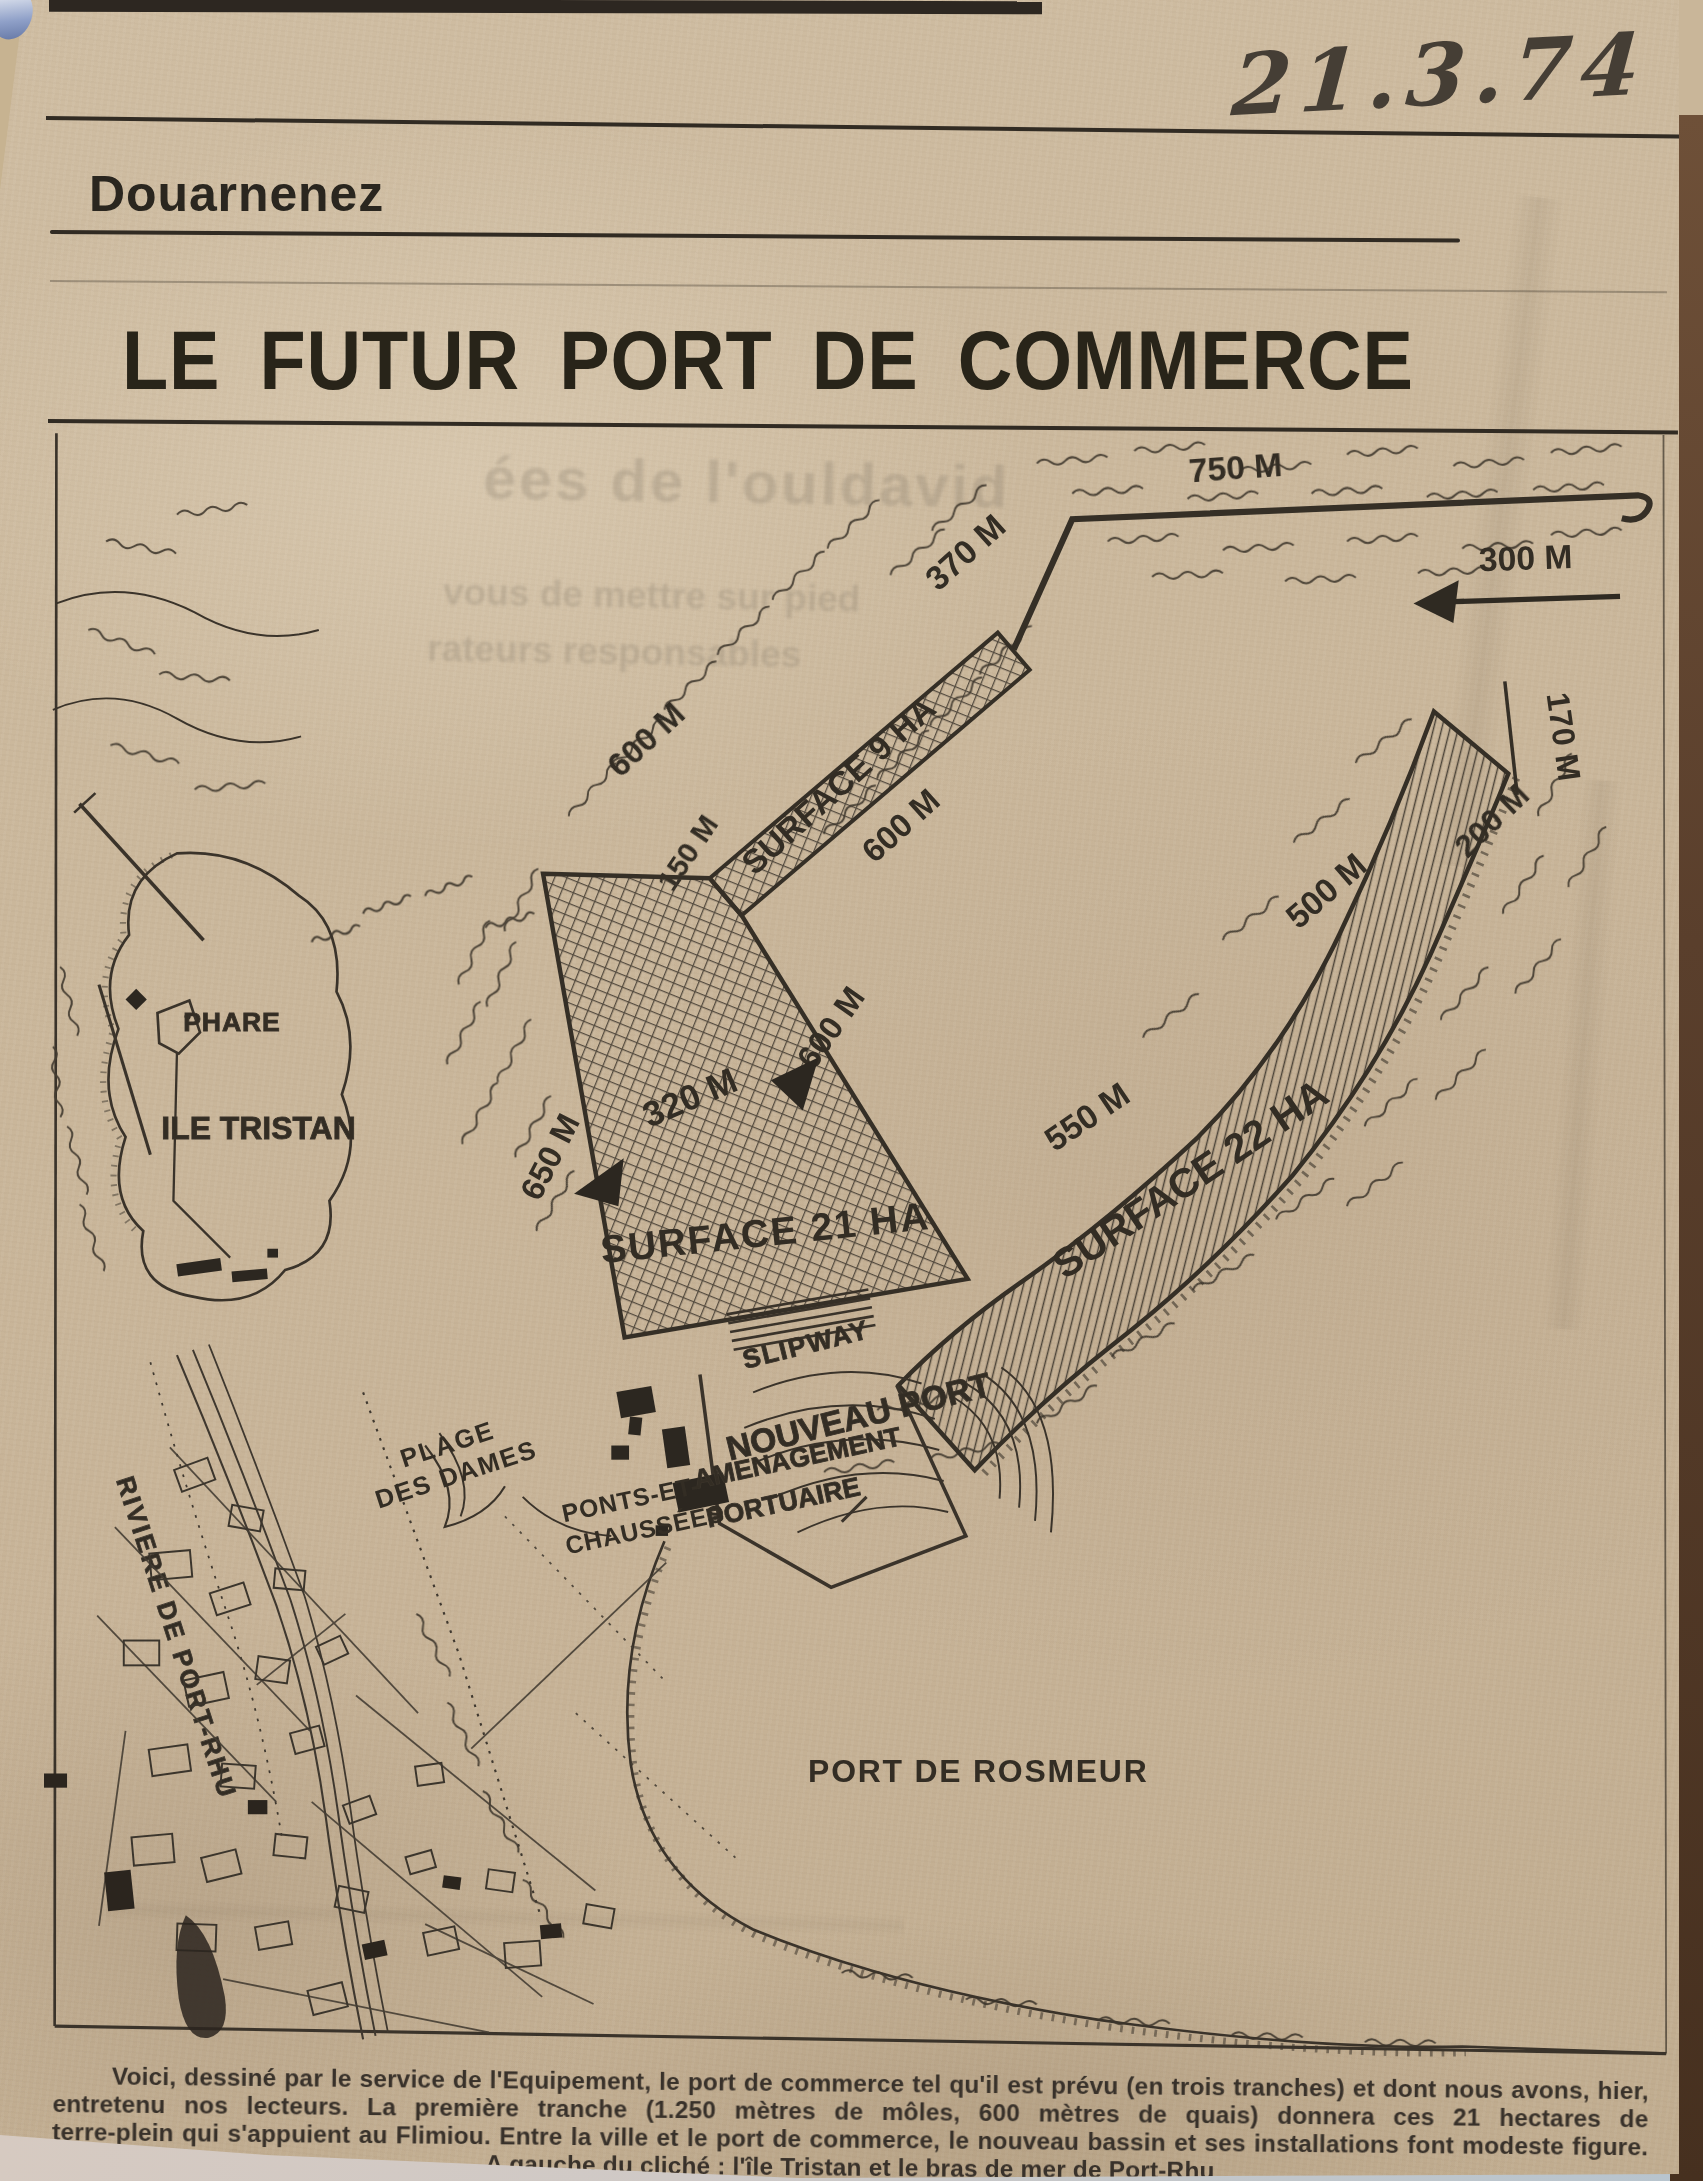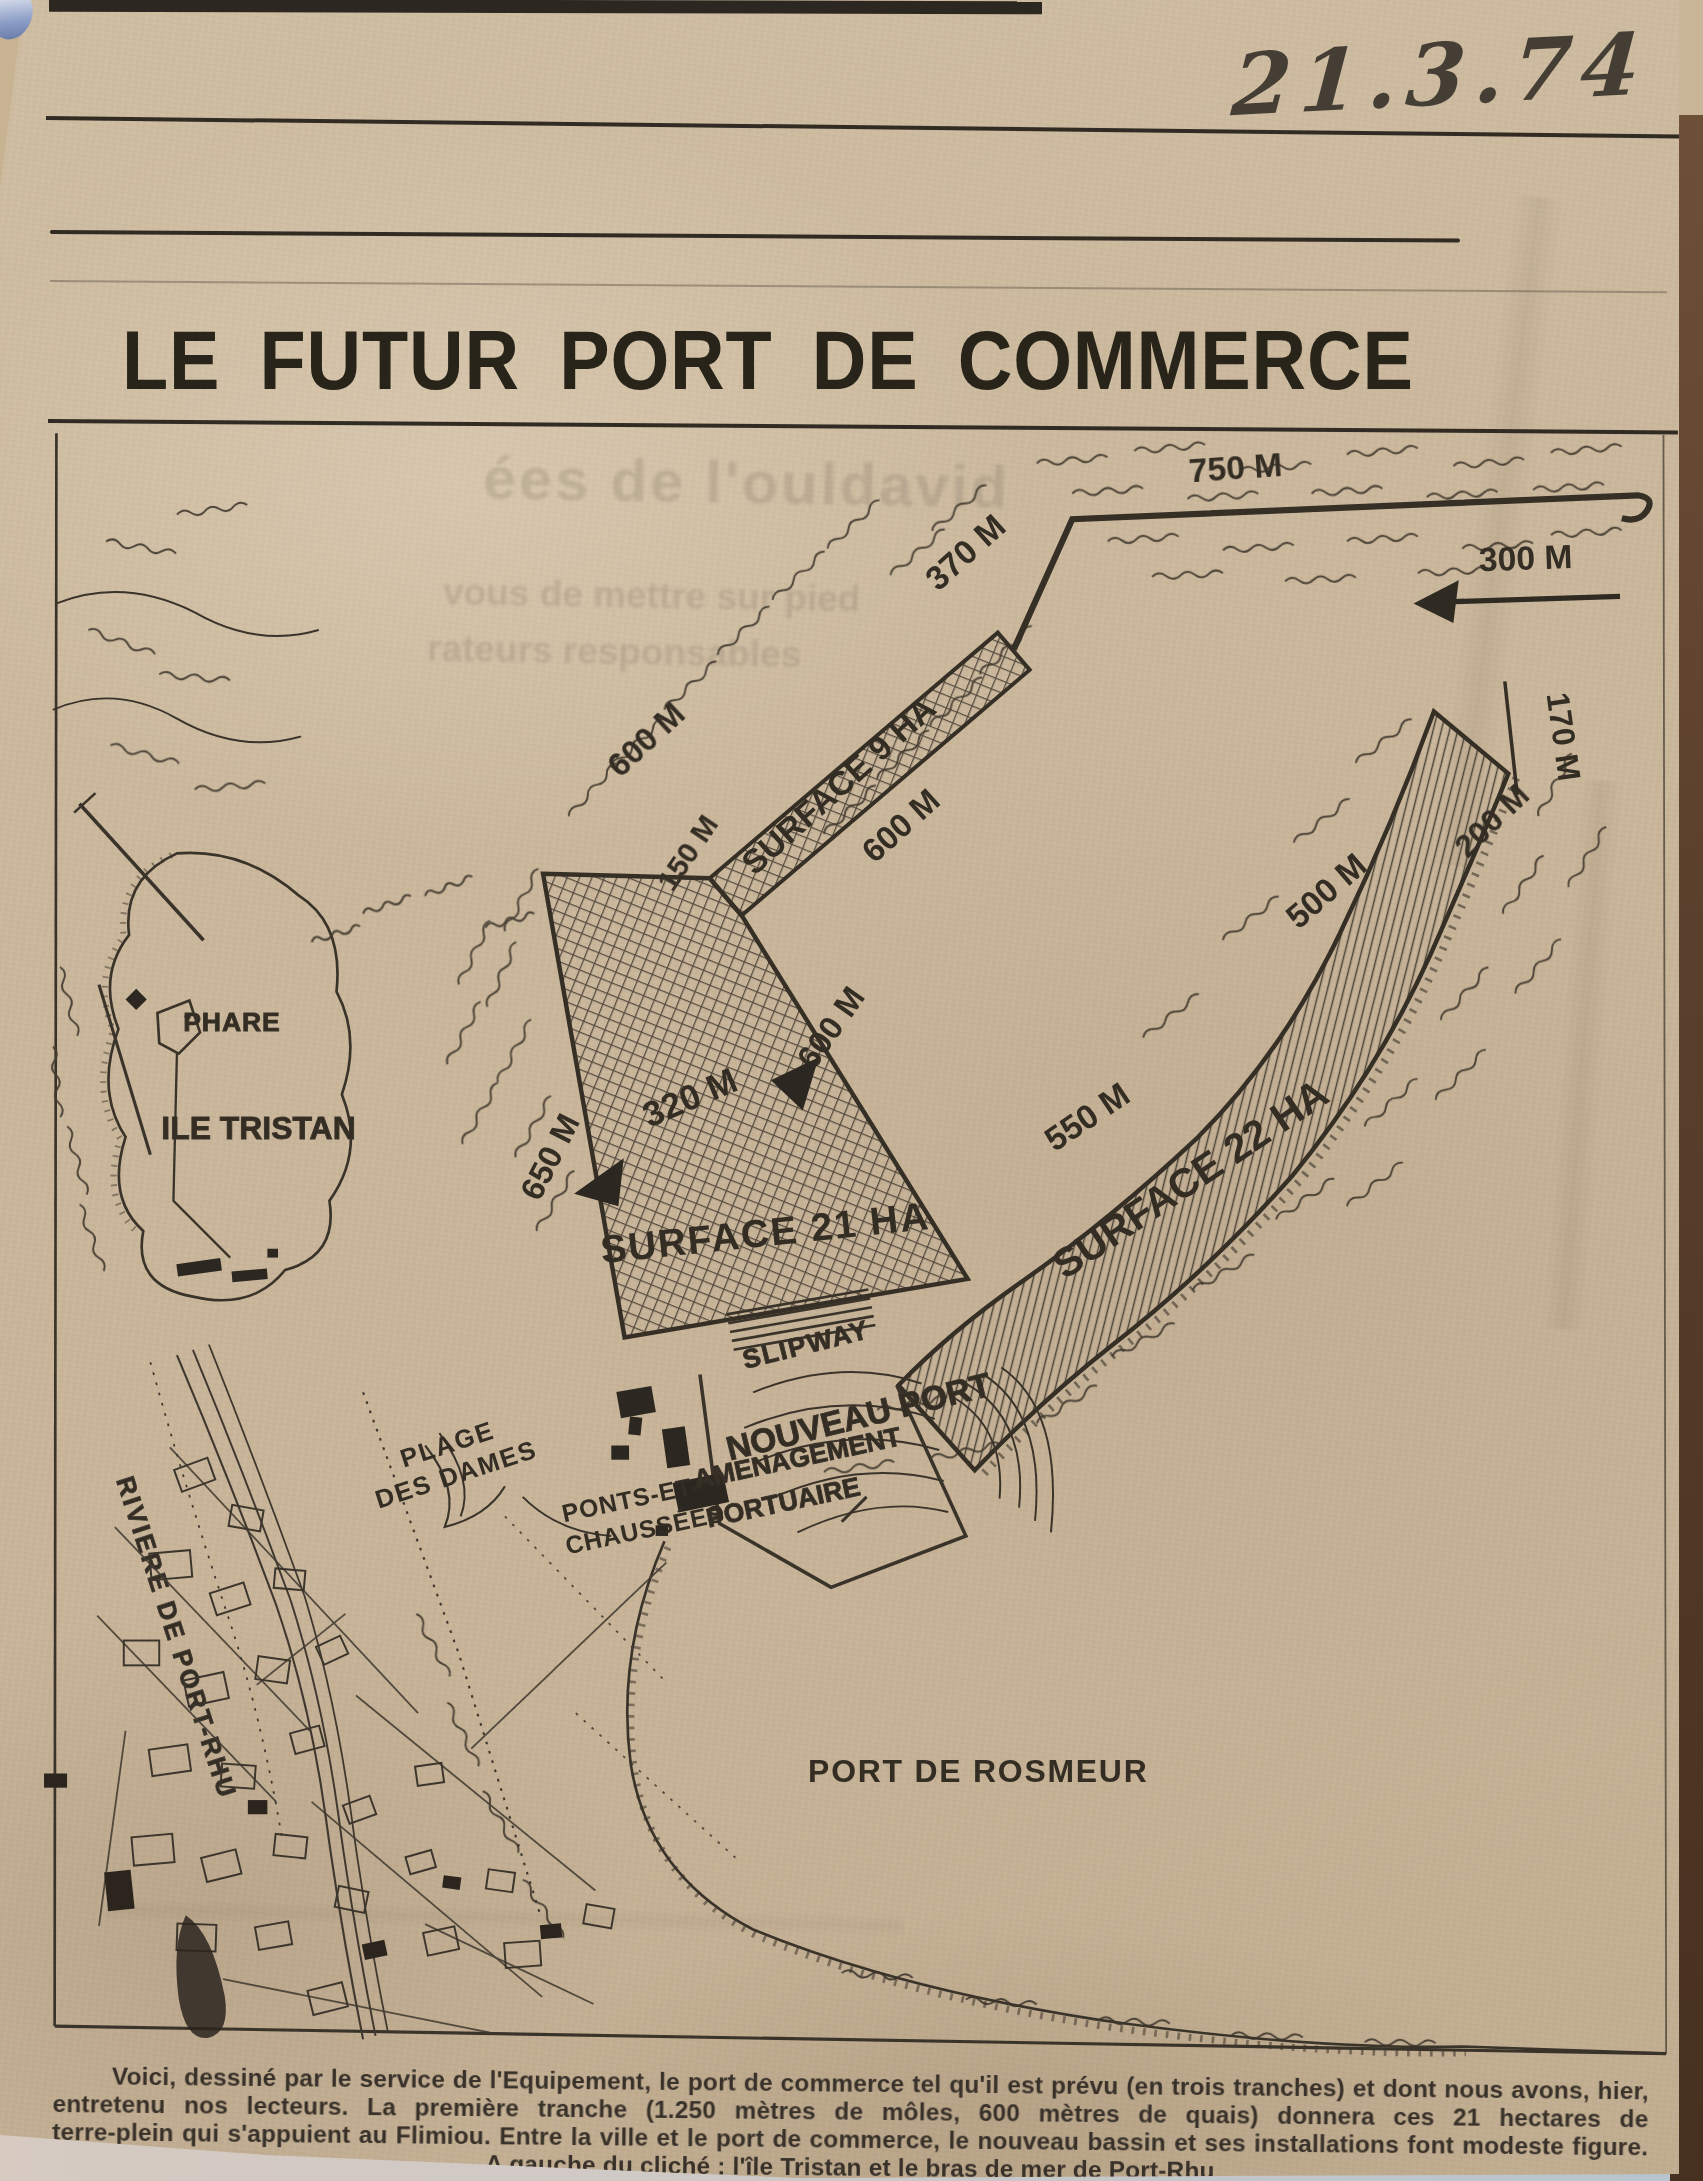--- a/index.html
+++ b/index.html
@@ -77,20 +77,21 @@
 
   <div class="paper">
     <div class="wrinkle w1"></div>
     <div class="wrinkle w2"></div>
     <div class="wrinkle w3"></div>
     <div class="top-bar"></div>
 
     <div class="date">21.3.74</div>
 
     <div class="rule rule-top"></div>
+    <div class="masthead">Douarnenez</div>
     <div class="rule rule-masthead"></div>
     <div class="rule rule-faint"></div>
     <div class="headline">LE FUTUR PORT DE COMMERCE</div>
     <div class="rule rule-headline"></div>
 
     <div class="bleed bleed-1">ées de l'ouldavid</div>
     <div class="bleed bleed-2">vous de mettre sur pied</div>
     <div class="bleed bleed-3">rateurs responsables</div>
 
     <svg class="map" width="1631" height="1667" viewBox="0 0 1840 1880">

